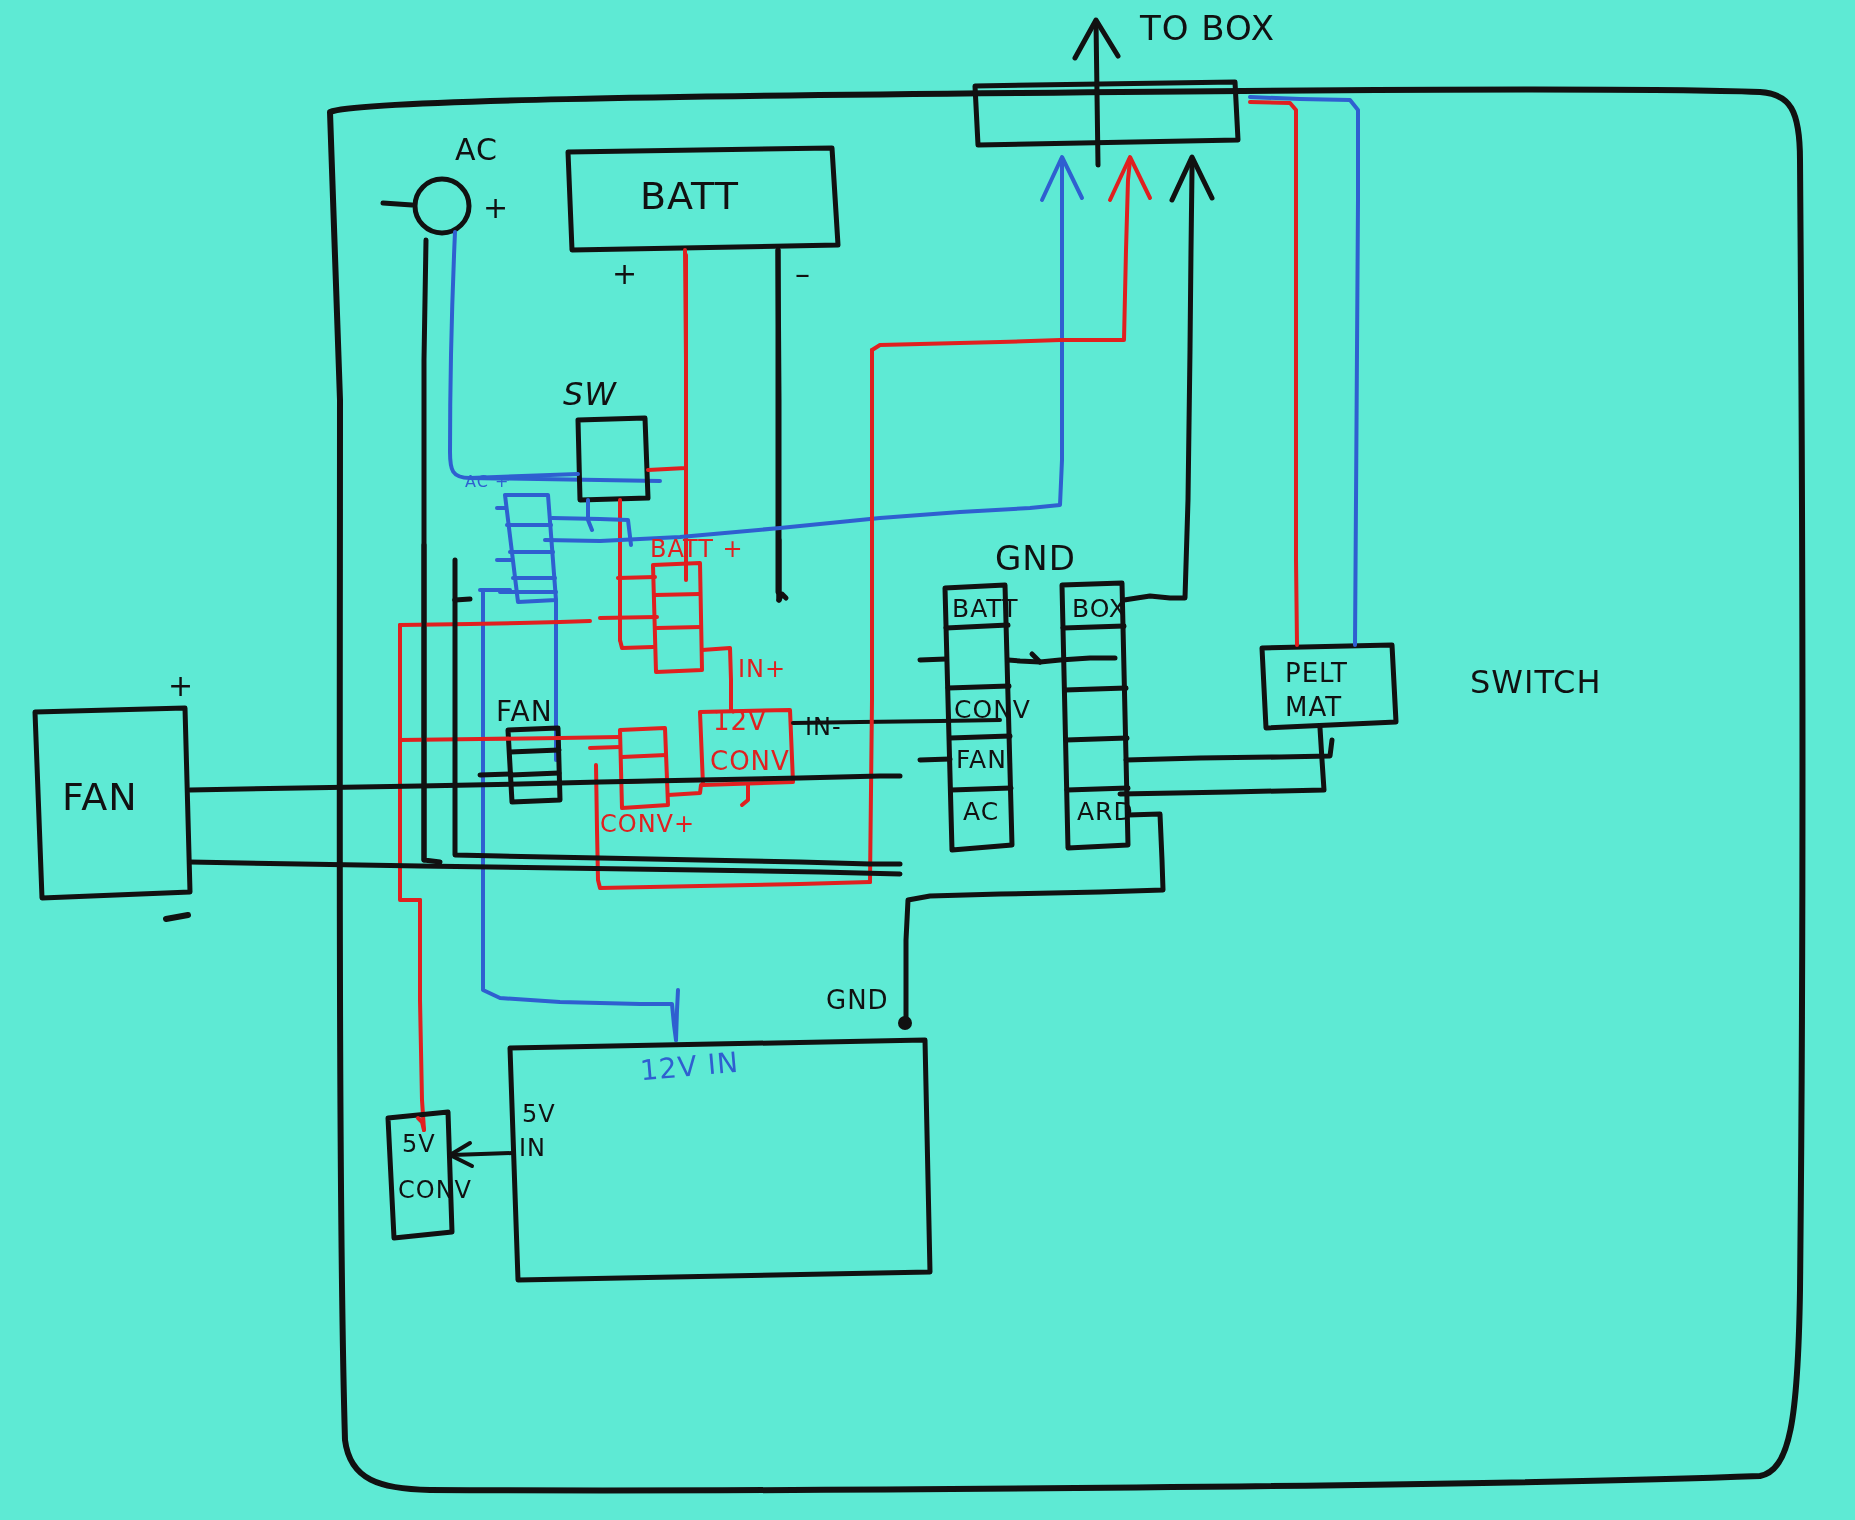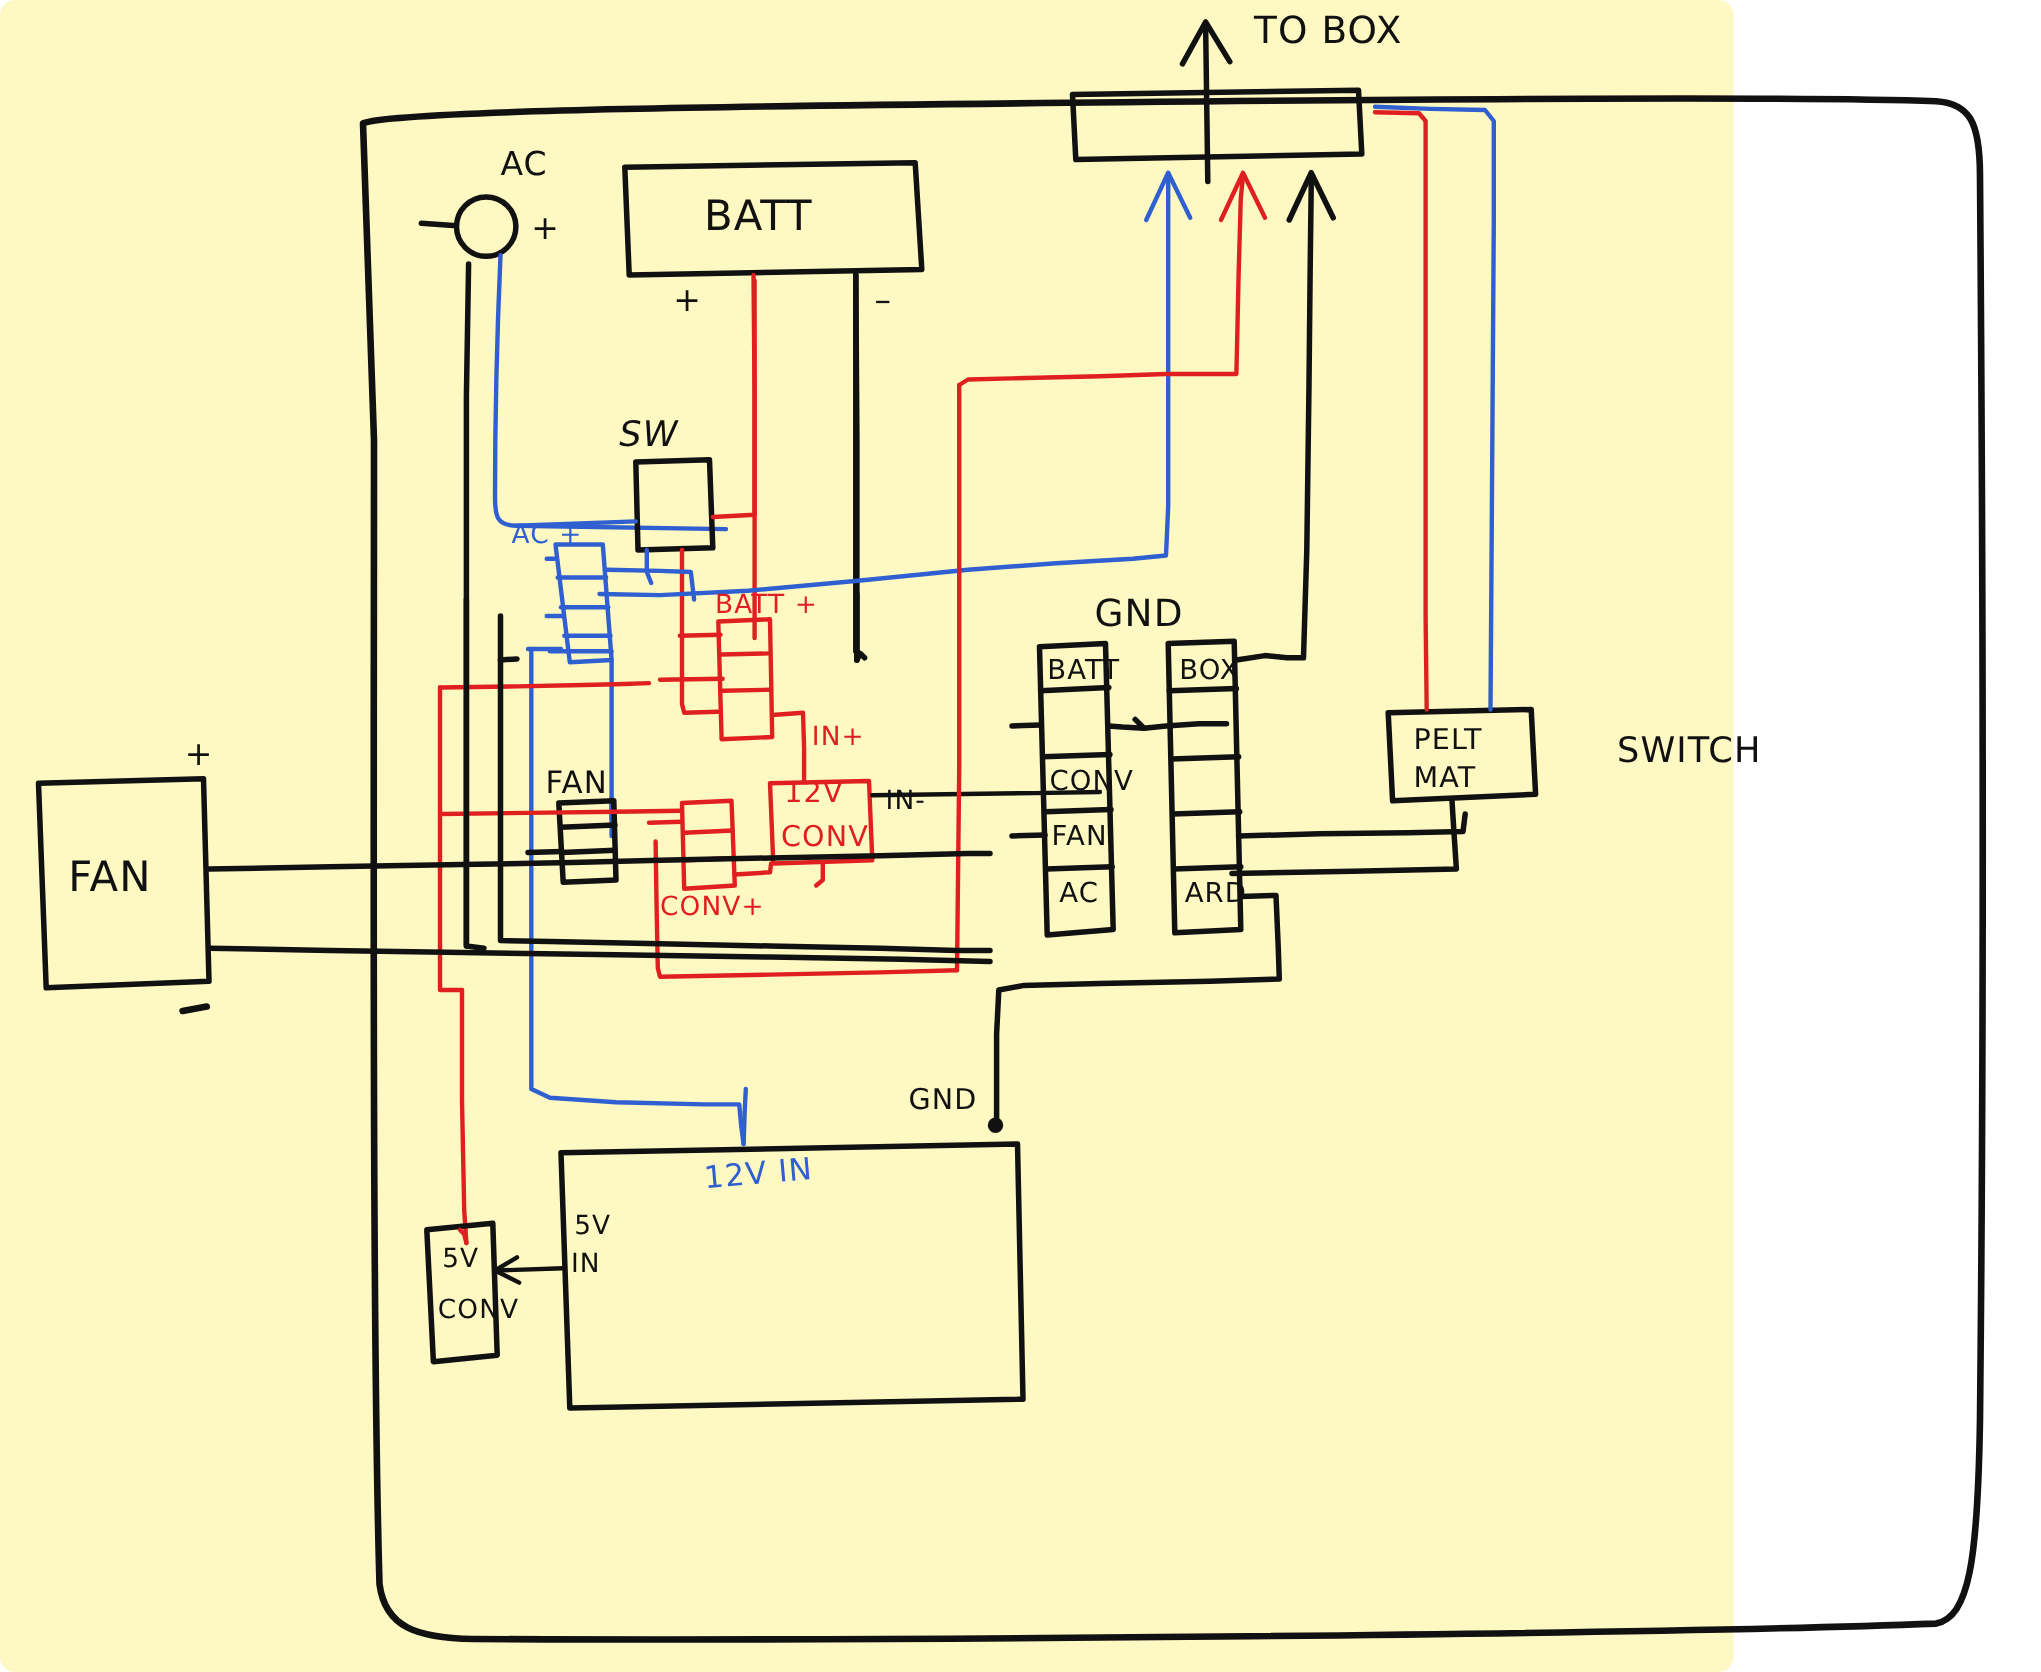--- a/index.html
+++ b/index.html
@@ -1,21 +1,21 @@
 <!DOCTYPE html>
 <html><head>
 <meta charset="utf-8">
 <title>Hand-drawn Wiring Diagram</title>
 <style>
   html,body{margin:0;padding:0;background:#ffffff;}
   body{
     font-family:"DejaVu Sans", sans-serif;
     width:1855px;height:1520px;overflow:hidden;position:relative;
   }
-  #stage{position:relative;width:1576px;height:1520px;background:#fef9c3;border-radius:14px;}
+  #stage{position:relative;width:1855px;height:1520px;background:#5eead4;}
   svg#sketch{position:absolute;left:0;top:0;width:1855px;height:1520px;}
   .lbl{
     position:absolute;
     font-family:"DejaVu Sans", sans-serif;
     color:#111;
     white-space:pre;
     letter-spacing:1px;
     user-select:none;
   }
   .blue{color:#2f5fd0;}
@@ -290,21 +290,21 @@
 
   <span class="lbl ink" style="left:455px;top:132px;font-size:30px;">AC</span>
   <span class="lbl ink" style="left:483px;top:190px;font-size:30px;">+</span>
 
   <span class="lbl ink" style="left:640px;top:174px;font-size:38px;">BATT</span>
   <span class="lbl ink" style="left:612px;top:256px;font-size:30px;">+</span>
   <span class="lbl ink" style="left:795px;top:256px;font-size:30px;">–</span>
 
   <span class="lbl ink" style="left:563px;top:375px;font-size:32px;font-style:italic;">SW</span>
 
-  <span class="lbl ink blue" style="left:465px;top:472px;font-size:24px;">AC +</span>
+  <span class="lbl ink blue" style="left:465px;top:472px;font-size:16px;">AC +</span>
 
   <span class="lbl ink red" style="left:650px;top:535px;font-size:24px;">BATT +</span>
 
   <span class="lbl ink red" style="left:738px;top:655px;font-size:24px;">IN+</span>
   <span class="lbl ink" style="left:805px;top:694px;font-size:24px;margin-top:19px;">IN-</span>
 
   <span class="lbl ink red" style="left:713px;top:706px;font-size:26px;text-align:right;">12V</span>
   <span class="lbl ink red" style="left:710px;top:746px;font-size:26px;">CONV</span>
 
   <span class="lbl ink" style="left:496px;top:695px;font-size:28px;">FAN</span>

